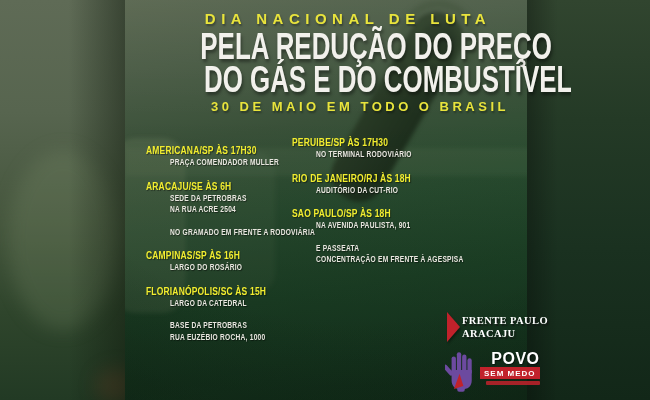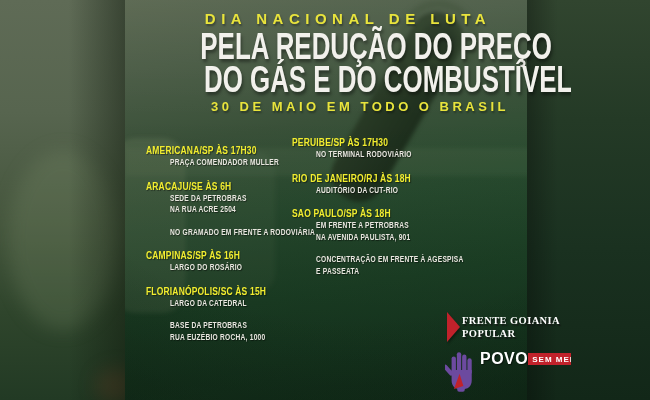--- a/index.html
+++ b/index.html
@@ -67,21 +67,21 @@
   
   .fbp{position:absolute;left:322px;top:312px;display:flex;align-items:center;z-index:4;}
   .fbp-flag{width:0;height:0;border-left:13px solid var(--red,#d1242b);
     border-top:15px solid transparent;border-bottom:15px solid transparent;margin-right:2px;
     filter:drop-shadow(1px 2px 1px rgba(0,0,0,.4));}
   .fbp-text{font-family:"Liberation Serif",serif;font-weight:bold;font-size:10.5px;
     line-height:13px;color:#ffffff;letter-spacing:.4px;
     text-shadow:1.5px 1.5px 1px rgba(20,20,20,.75);}
   .psm{position:absolute;left:320px;top:349px;display:flex;align-items:flex-start;z-index:4;}
   .psm-hand{width:32px;height:44px;margin-right:3px;}
-  .psm-text{display:flex;flex-direction:row;align-items:center;margin-top:2px;}
+  .psm-text{display:flex;flex-direction:column;align-items:flex-end;margin-top:2px;}
   .psm-povo{font-size:16px;font-weight:bold;line-height:15px;color:#ffffff;letter-spacing:.5px;
     text-shadow:1px 1px 1px rgba(0,0,0,.5);}
   .psm-semmedo{margin-top:1px;background:var(--red,#c1222b);color:#ffffff;font-size:8px;
     font-weight:bold;letter-spacing:1px;padding:1.5px 4px;white-space:nowrap;}
   .psm-tagline{margin-top:1.5px;width:54px;height:4px;background:var(--red,#c1222b);opacity:.85;
     border-radius:1px;}
 </style>
 </head>
 <body>
 
@@ -172,39 +172,38 @@
   <div class="event">
     <div class="ev-title"><span>RIO DE JANEIRO/RJ ÀS 18H</span></div>
     <div class="ev-details">
               <div class="ev-line"><span>AUDITÓRIO DA CUT-RIO</span></div>
             </div>
   </div>
 
   <div class="event">
     <div class="ev-title"><span>SAO PAULO/SP ÀS 18H</span></div>
     <div class="ev-details">
-              <div class="ev-line"><span>EM FRENTE A PETROBRAS</span></div>
               <div class="ev-line"><span>NA AVENIDA PAULISTA, 901</span></div>
             </div>
   </div>
 
   <div class="event">
     <div class="ev-details">
+              <div class="ev-line"><span>E PASSEATA</span></div>
               <div class="ev-line"><span>CONCENTRAÇÃO EM FRENTE À AGESPISA</span></div>
-              <div class="ev-line"><span>E PASSEATA</span></div>
             </div>
   </div>
 </div>
     </div>
 
     <div class="fbp">
       <div class="fbp-flag"></div>
       <div class="fbp-text">
-        <div>FRENTE GOIANIA</div>
-        <div>POPULAR</div>
+        <div>FRENTE PAULO</div>
+        <div>ARACAJU</div>
       </div>
     </div>
 
     <div class="psm">
       <svg class="psm-hand" viewBox="0 0 34 44">
         <g fill="#6c4a9f">
           <rect x="7" y="6.5" width="4.6" height="19" rx="2.3"></rect>
           <rect x="12.6" y="2" width="4.6" height="23" rx="2.3"></rect>
           <rect x="18.2" y="4.5" width="4.6" height="21" rx="2.3"></rect>
           <rect x="23.8" y="8.5" width="4.6" height="17" rx="2.3"></rect>

